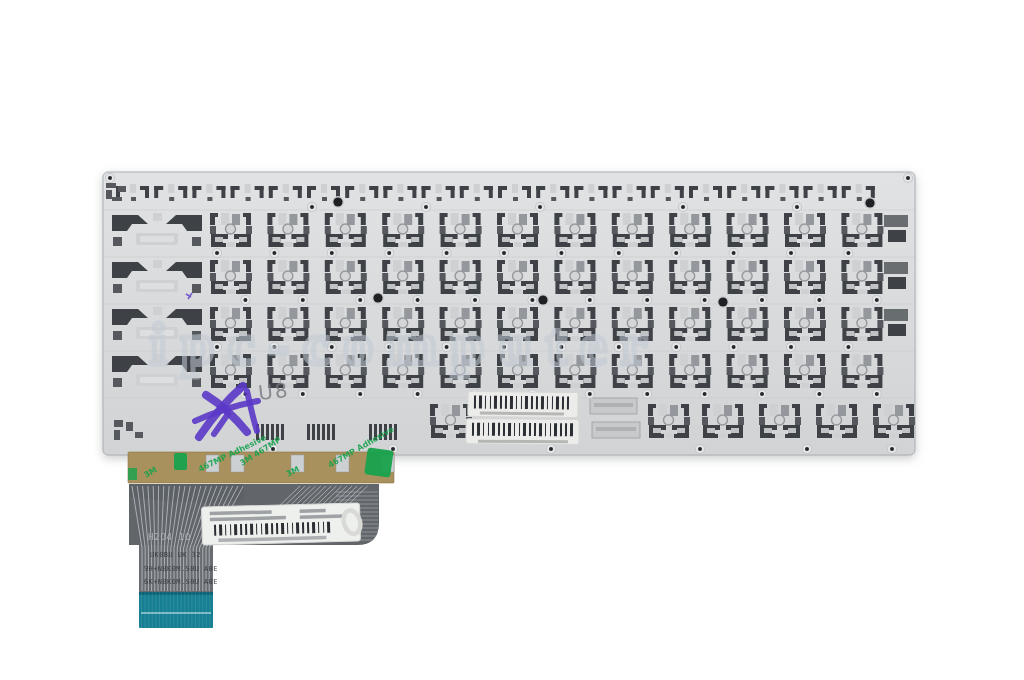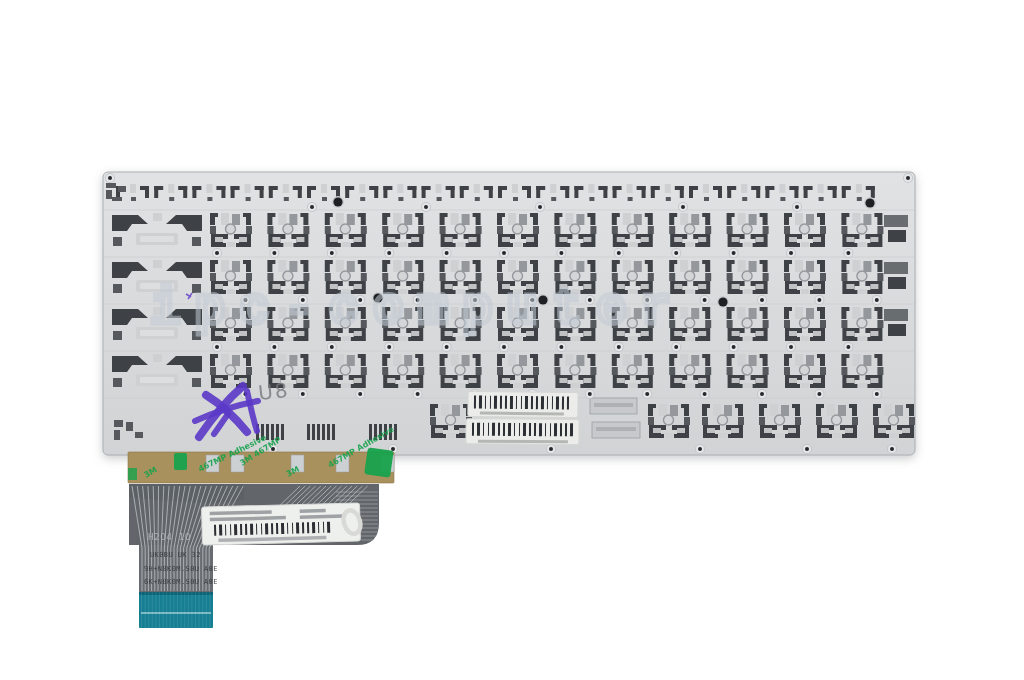--- a/index.html
+++ b/index.html
@@ -2,23 +2,23 @@
 <html><head>
 <meta charset="utf-8">
 <style>
   html,body{margin:0;padding:0;background:#ffffff;}
   #stage{
     position:relative;width:1024px;height:680px;overflow:hidden;
     background:#ffffff;font-family:"DejaVu Sans", sans-serif;
   }
   #scene{position:absolute;left:0;top:0;}
   #watermark{
-    position:absolute;left:150px;top:281px;width:780px;height:90px;
-    font-family:Liberation Mono, monospace;
-    font-size:51px;font-weight:700;letter-spacing:14px;white-space:nowrap;
+    position:absolute;left:150px;top:310px;width:780px;height:90px;
+    font-family:Liberation Serif, serif;
+    font-size:60px;font-weight:700;letter-spacing:14px;white-space:nowrap;
     color:transparent;
     -webkit-text-stroke:5px rgba(193,202,211,0.55);
     filter:blur(0.7px);
     pointer-events:none;
     z-index:5;
   }
 </style>
 </head>
 <body>
 

